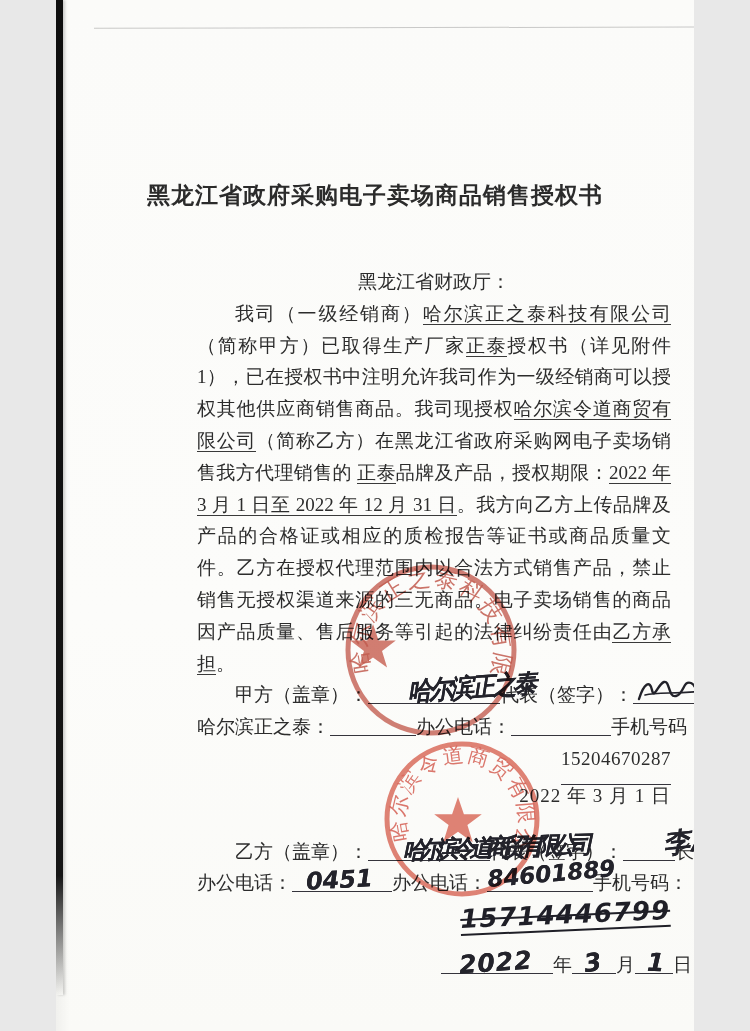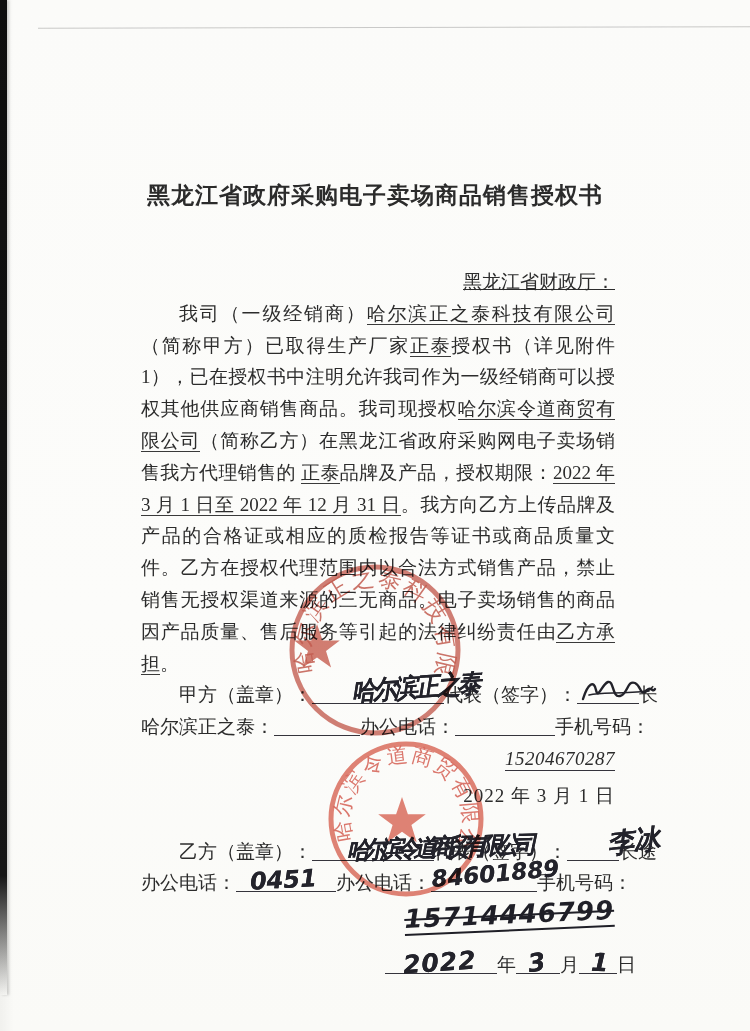--- a/index.html
+++ b/index.html
@@ -1,17 +1,17 @@
 <!DOCTYPE html>
 <html><head>
 <meta charset="utf-8">
 <style>
   html,body{margin:0;padding:0;background:#e8e8e8;}
   .page{
-    position:relative;width:750px;height:1031px;margin:0 auto;
+    position:relative;width:638px;height:1031px;margin:0 auto;
     background:
       linear-gradient(90deg, rgba(0,0,0,0.04) 0px, rgba(0,0,0,0) 14px),
       linear-gradient(180deg, #fbfbf9 0%, #fcfcfa 60%, #fafaf7 100%);
     overflow:hidden;
     font-family:"Liberation Serif","DejaVu Serif",serif;
     color:#2c2c2c;
   }
   
   .edge-strip{position:absolute;left:0;top:0;width:7px;height:995px;
     background:linear-gradient(180deg,#0e0e0e 0%,#161616 88%,rgba(22,22,22,0) 100%);
@@ -20,21 +20,21 @@
     background:rgba(110,110,110,0.35);transform:rotate(-0.12deg);}
   .doc-title{
     position:absolute;top:180px;left:0;width:100%;text-align:center;
     font-family:"Liberation Sans","DejaVu Sans",sans-serif;
     font-size:23px;font-weight:bold;color:#2b2b2b;letter-spacing:1px;
   }
   .content{
     position:absolute;left:141px;top:266px;width:474px;
     font-size:19px;line-height:31.8px;color:#2c2c2c;
   }
-  .salutation{text-align:right;text-decoration:underline;}
+  .salutation{text-align:center;}
   .body-par{text-align:justify;text-indent:2em;margin:0;}
   .useg{border-bottom:1.4px solid #3a3a3a;}
   .sig-row{white-space:nowrap;overflow:visible;text-align:right;}
   .indent2{text-indent:2em;}
   .blank{display:inline-block;border-bottom:1.6px solid #35343c;height:20px;
     position:relative;vertical-align:-3px;}
   .hw{
     font-family:"DejaVu Sans","Liberation Sans",sans-serif;
     font-style:italic;font-weight:700;color:#23232b;
     position:absolute;white-space:nowrap;text-shadow:0 0 0.5px #23232b;
@@ -43,21 +43,21 @@
     transform:rotate(-4deg) scaleX(.92);transform-origin:left bottom;}
   .hw-seal-b{left:-2px;bottom:-9px;font-size:24px;letter-spacing:-7px;
     transform:rotate(-2deg) scaleX(.98);transform-origin:left bottom;}
   .hw-rep-b{left:4px;bottom:-4px;font-size:27px;letter-spacing:-1px;
     transform:rotate(-6deg);transform-origin:left bottom;}
   .hw-area{left:14px;bottom:-5px;font-size:24px;transform:rotate(-3deg);}
   .hw-office{left:2px;bottom:-4px;font-size:23px;transform:rotate(-5deg);transform-origin:left bottom;}
   .hw-year{left:18px;bottom:-6px;font-size:25px;transform:rotate(-4deg);letter-spacing:1px;}
   .hw-mon{left:12px;bottom:-6px;font-size:25px;transform:rotate(-8deg);}
   .hw-day{left:12px;bottom:-6px;font-size:25px;transform:rotate(2deg);}
-  .phone-a{border-bottom:1.6px solid #35343c;padding-bottom:1px;letter-spacing:0.5px;font-style:italic;}
+  .phone-a{border-bottom:1.6px solid #35343c;padding-bottom:15px;letter-spacing:0.5px;}
   .hw-mobile{
     display:inline-block;position:relative;
     font-family:"DejaVu Sans","Liberation Sans",sans-serif;
     font-style:italic;font-weight:700;color:#1f1f27;font-size:26px;
     letter-spacing:1px;transform:rotate(-2.5deg);transform-origin:left bottom;
     text-decoration:line-through;text-decoration-thickness:2px;
     border-bottom:2px solid #1f1f27;line-height:30px;
   }
   .date-a{text-align:right;margin-top:5px;letter-spacing:1px;}
   .party-b-block{margin-top:24px;}

